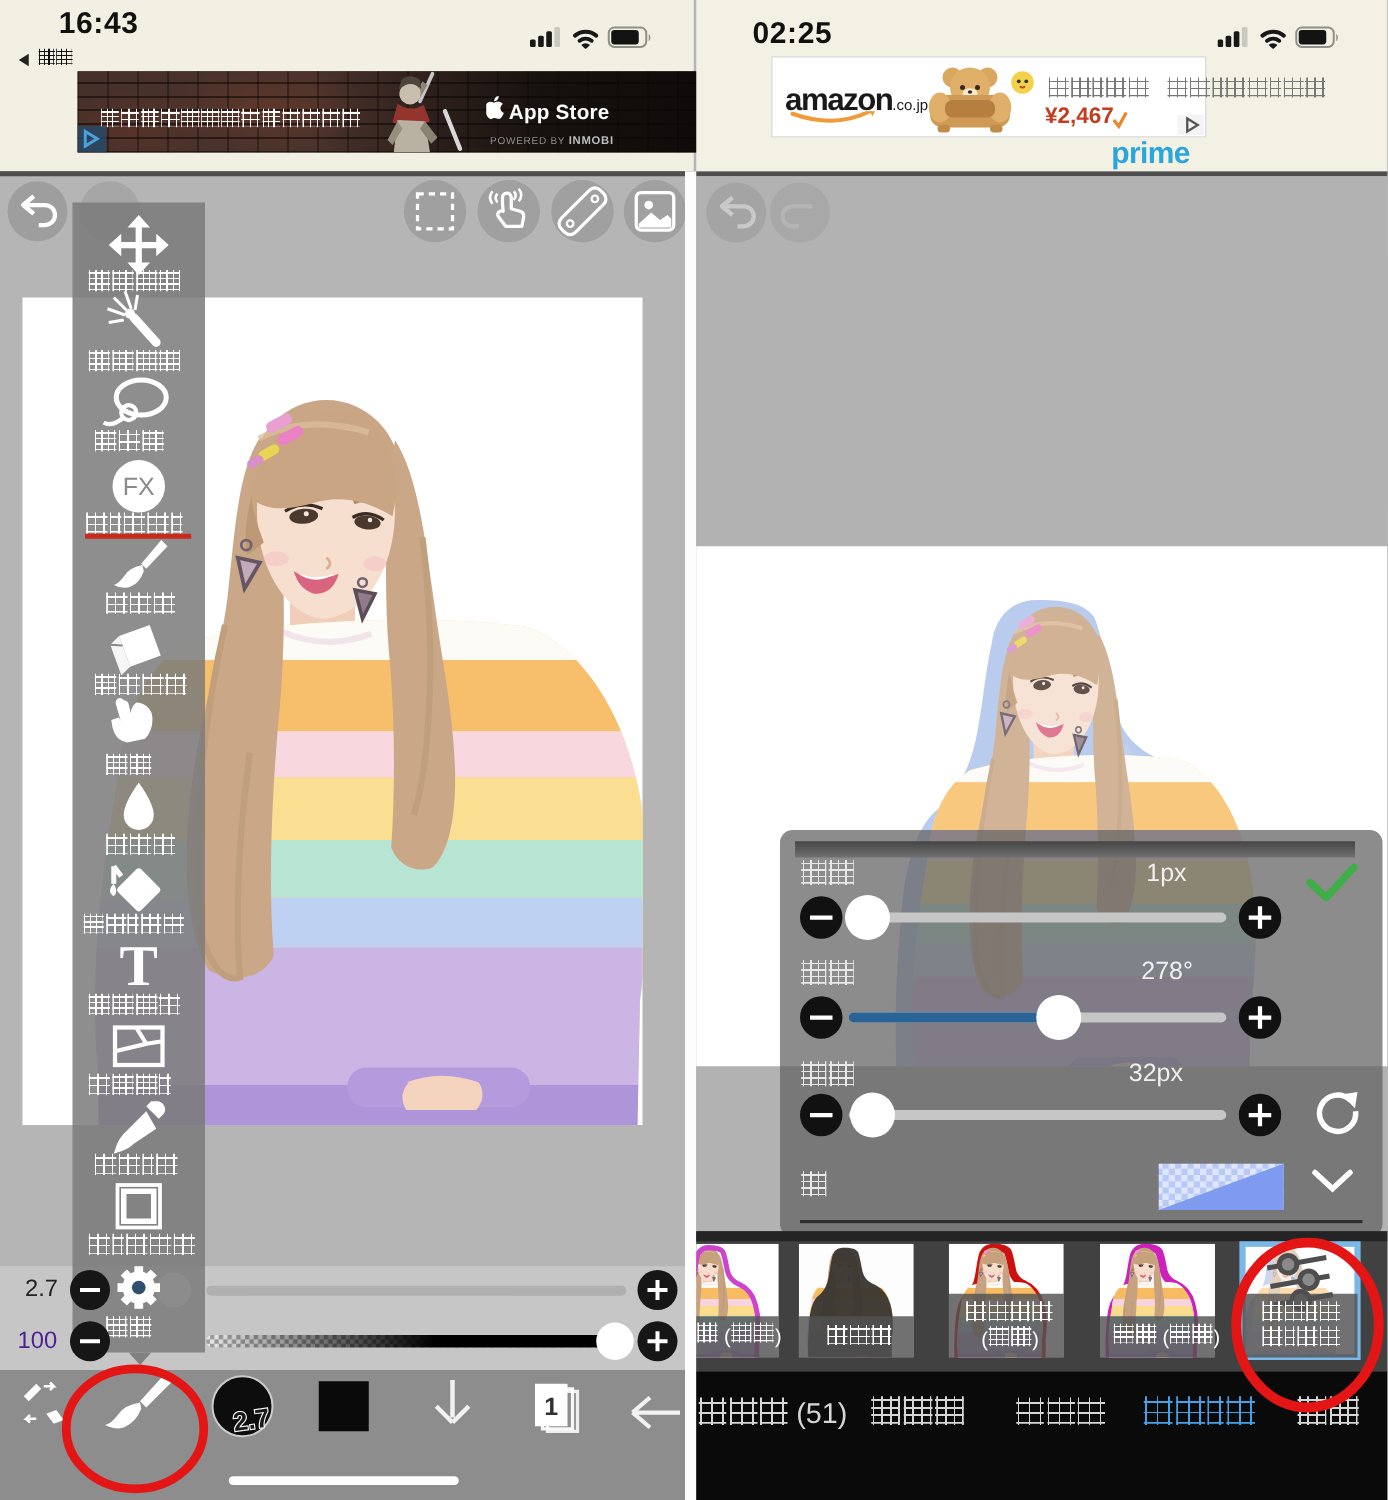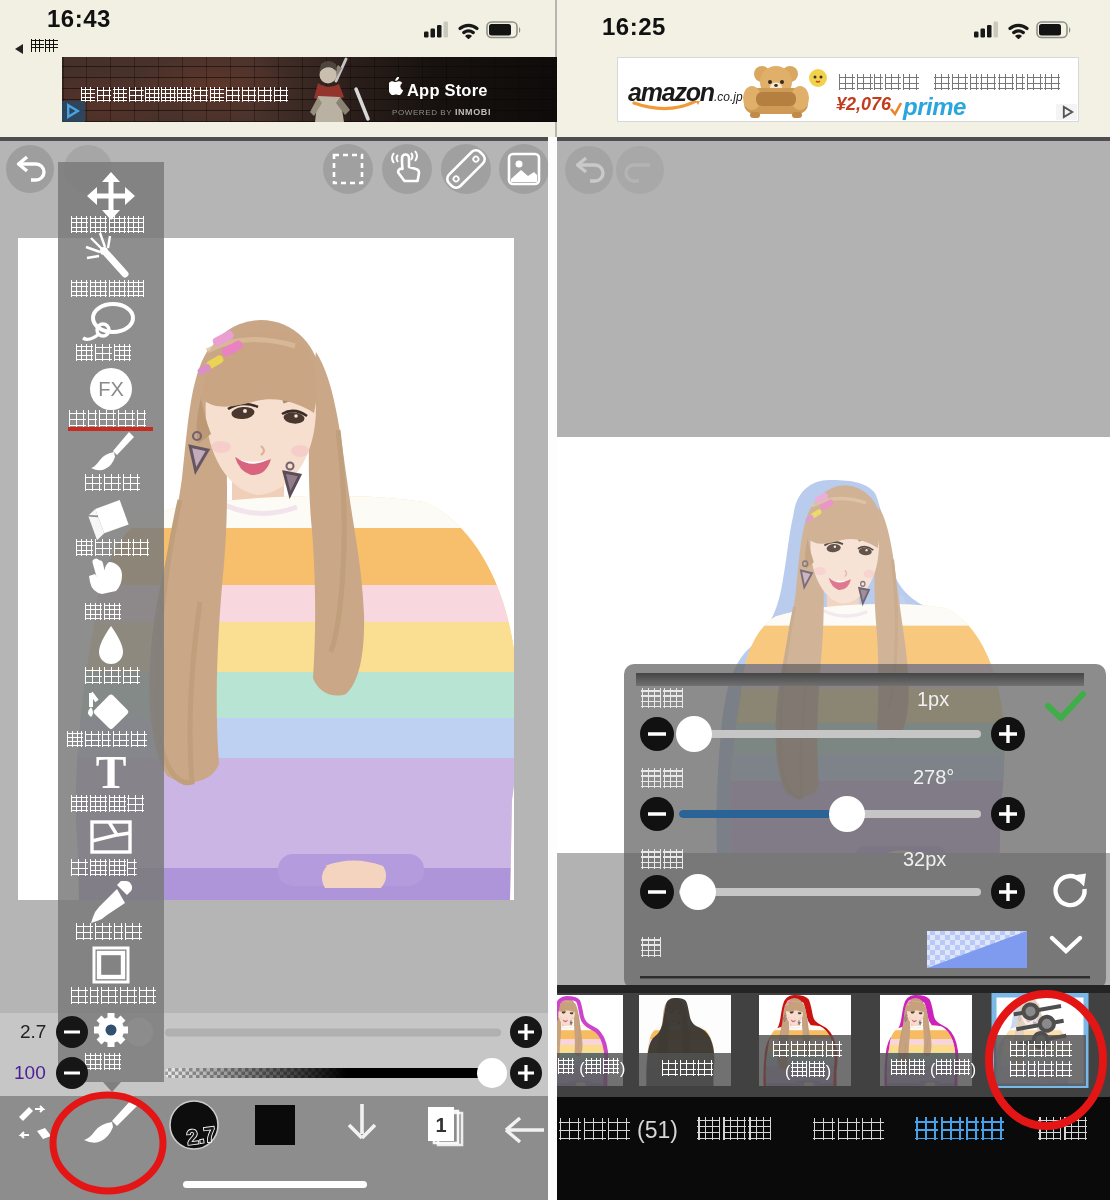--- a/index.html
+++ b/index.html
@@ -378,39 +378,39 @@
   <rect x="183" y="85" width="184" height="7" rx="3.5" fill="#fdfdfd"></rect>
 </svg>
 
 <svg class="abs" style="left:45px;top:1088px;" width="130" height="112" viewBox="0 0 130 112">
   <ellipse cx="63" cy="55" rx="55" ry="48" fill="none" stroke="#e31515" stroke-width="7"></ellipse>
 </svg>
 
 <div class="abs" style="left:548px;top:137px;width:9px;height:1063px;background:#fdfdfd;"></div>
 
 <div class="abs" style="left:557px;top:0;width:553px;height:137px;background:#f2f1e4;"></div>
-<div class="abs" style="left:602px;top:13px;font-size:24px;font-weight:bold;color:#111;letter-spacing:.5px;">16:25</div>
+<div class="abs" style="left:602px;top:13px;font-size:24px;font-weight:bold;color:#111;letter-spacing:.5px;">02:25</div>
 <svg class="abs" style="left:974px;top:19px;" width="104" height="20" viewBox="0 0 104 20">
   <g fill="#181818">
     <rect x="0" y="12.5" width="4.5" height="6" rx="1.2"></rect>
     <rect x="6.5" y="9.5" width="4.5" height="9" rx="1.2"></rect>
     <rect x="13" y="6" width="4.5" height="12.5" rx="1.2"></rect>
     <rect x="19.5" y="2.5" width="4.5" height="16" rx="1.2" fill="#c9c9bd"></rect>
   </g>
   <g stroke="#181818" fill="none" stroke-linecap="round">
     <path d="M36 9.5 a13 13 0 0 1 17 0" stroke-width="3.2"></path>
     <path d="M39.7 13.6 a8 8 0 0 1 9.6 0" stroke-width="3.2"></path>
   </g>
   <path d="M41 17 a5 5 0 0 1 7 0 l-3.5 3.4 z" fill="#181818"></path>
   <rect x="63" y="3" width="30" height="15.5" rx="4.5" fill="none" stroke="#8f8f85" stroke-width="1.6"></rect>
   <rect x="65" y="5" width="22" height="11.5" rx="2.5" fill="#131313"></rect>
   <path d="M95 8 a4 4 0 0 1 0 6 z" fill="#8f8f85"></path>
 </svg>
 
-<div class="abs" style="left:617px;top:57px;width:462px;height:65px;background:#fff;border:1px solid #d8d8d8;font-style:italic;">
+<div class="abs" style="left:617px;top:45px;width:348px;height:65px;background:#fff;border:1px solid #d8d8d8;">
   <div class="abs" style="left:10px;top:20px;font-size:25px;font-weight:bold;color:#1a1a1a;letter-spacing:-1.2px;font-family:'Liberation Sans';">amazon<span style="font-size:12px;font-weight:normal;letter-spacing:0;">.co.jp</span></div>
   <svg class="abs" style="left:14px;top:43px;" width="80" height="13" viewBox="0 0 80 13">
     <path d="M2 2 q34 12 62 -2" fill="none" stroke="#f19a38" stroke-width="3.2" stroke-linecap="round"></path>
     <path d="M63 -1 l6 -1 -3 6 z" fill="#f19a38"></path>
   </svg>
 
   <svg class="abs" style="left:122px;top:2px;" width="92" height="62" viewBox="0 0 92 62">
     <circle cx="22" cy="14" r="8" fill="#d9a760"></circle>
     <circle cx="50" cy="14" r="8" fill="#d9a760"></circle>
     <circle cx="36" cy="22" r="16" fill="#e0b06a"></circle>
@@ -438,21 +438,21 @@
       <span style="width:14px"></span>
       <i class="l"></i>
       <i class="l"></i>
       <i class="l s"></i>
       <i class="l"></i>
       <i class="l"></i>
       <i class="l s"></i>
       <i class="l"></i>
       <i class="l"></i>
     </div>
-  <div class="abs" style="left:218px;top:36px;font-size:18px;font-weight:bold;color:#c33c1e;">¥2,076</div>
+  <div class="abs" style="left:218px;top:36px;font-size:18px;font-weight:bold;color:#c33c1e;">¥2,467</div>
   <div class="abs" style="left:271px;top:35px;font-size:24px;font-weight:bold;"><svg width="14" height="16" viewBox="0 0 14 16" style="vertical-align:-2px">
         <path d="M2 8 l4 5 L12 2" fill="none" stroke="#e8862a" stroke-width="2.6"></path>
       </svg><span style="color:#2aa6dc;letter-spacing:-.5px;">prime</span></div>
   <div class="abs" style="right:1px;bottom:1px;width:21px;height:16px;background:#f4f4f4;"></div>
   <svg class="abs" style="right:3px;bottom:2px;" width="14" height="14" viewBox="0 0 15 15">
       <path d="M3 2 L12 7.5 L3 13 Z" fill="none" stroke="#555" stroke-width="2"></path>
     </svg>
 </div>
 
 <div class="abs" style="left:557px;top:141px;width:553px;height:1059px;background:#b2b2b2;"></div>

